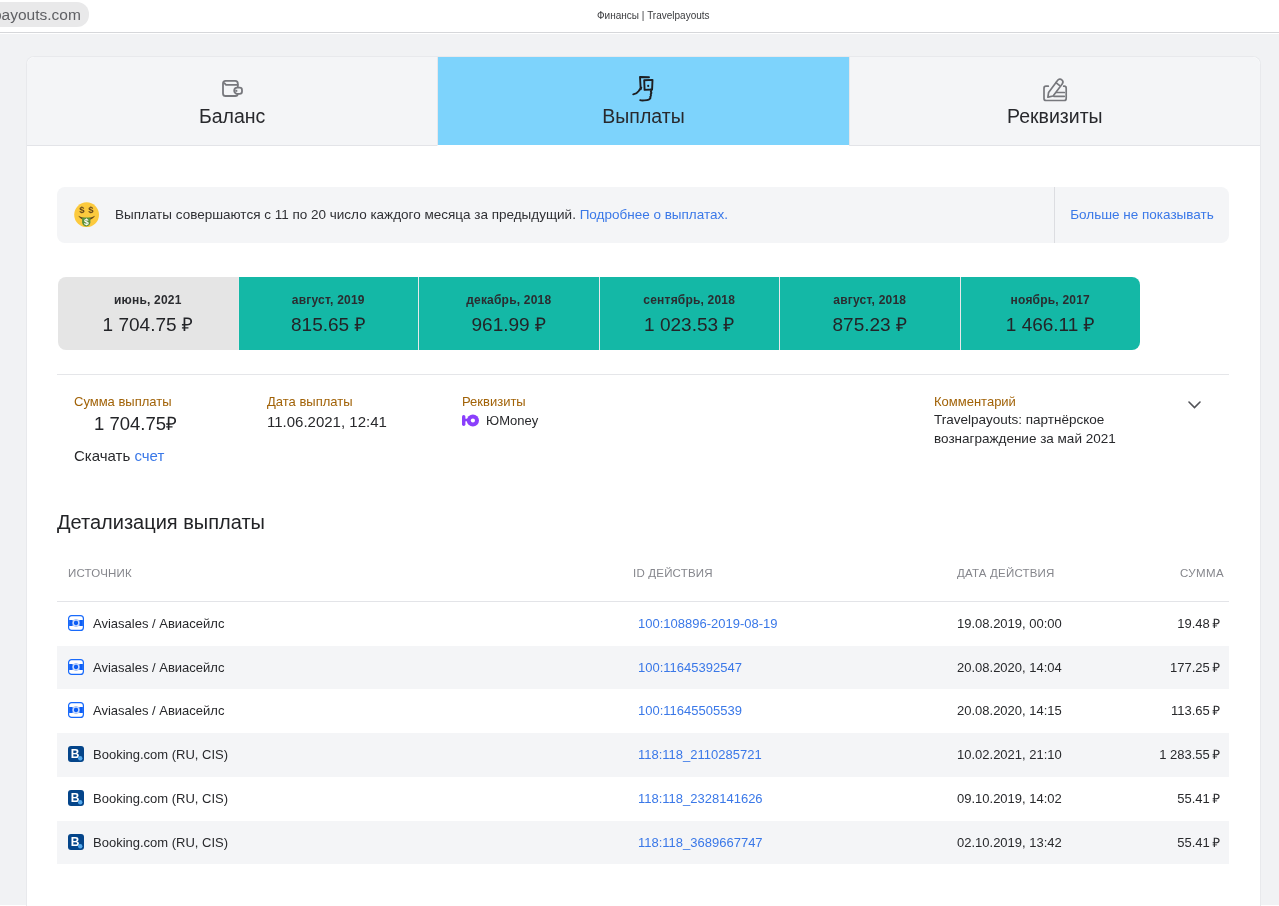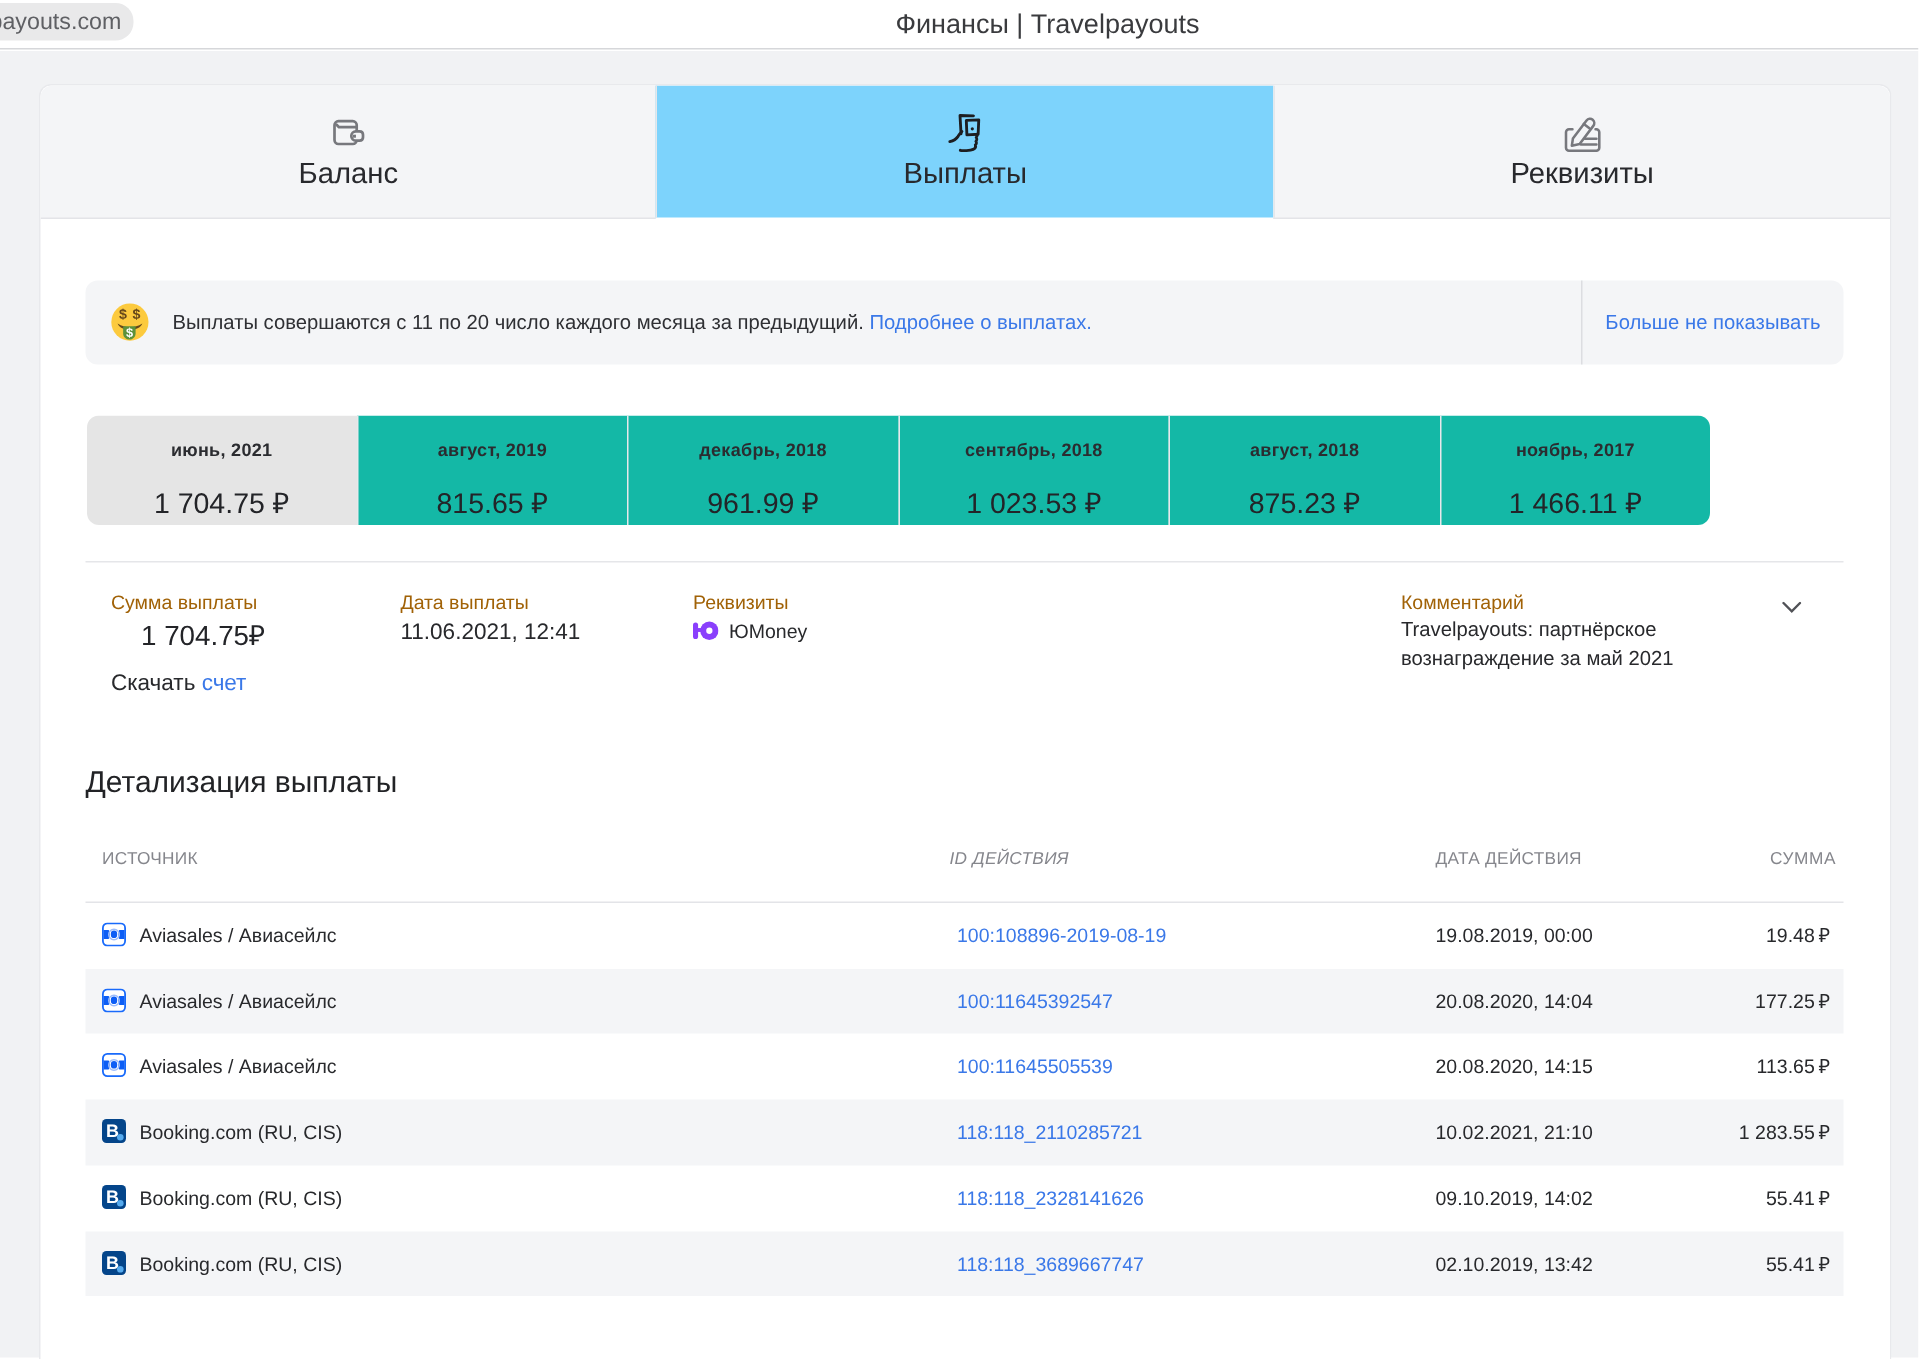--- a/index.html
+++ b/index.html
@@ -1,20 +1,20 @@
 <!DOCTYPE html>
 <html lang="ru"><head>
 <meta charset="utf-8">
 <title>Финансы | Travelpayouts</title>
 <style>
   * { margin:0; padding:0; box-sizing:border-box; }
   html,body { width:1279px; height:906px; }
   body { font-family:"Liberation Sans", sans-serif; background:#fff; position:relative; overflow:hidden; }
   .topbar { position:absolute; left:0; top:0; width:1279px; height:33px; background:#fff; border-bottom:1px solid #d6d7da; }
-  .title { position:absolute; left:597px; top:0; line-height:32px; font-size:18px; color:#3a3b3e; }
+  .title { position:absolute; left:597px; top:0; line-height:32px; font-size:10px; color:#3a3b3e; }
   .pill { position:absolute; left:-40px; top:2px; width:129px; height:25px; background:#e9e9ea; border-radius:12px; }
   .pill span { position:absolute; left:33px; top:0; line-height:25px; font-size:15.5px; color:#5f6064; }
   .page { position:absolute; left:0; top:34px; width:1279px; height:871px; background:#f1f2f4; }
   .card { position:absolute; left:26px; top:56px; width:1235px; height:850px; background:#fff; border:1px solid #e8e9ec; border-bottom:none; border-radius:8px 8px 0 0; }
   
   .tabs { position:absolute; left:0; top:0; width:1233px; height:89px; display:flex; border-radius:8px 8px 0 0; overflow:hidden; }
   .tab { flex:1; background:#f4f5f7; border-bottom:1px solid #e3e4e8; text-align:center; padding-top:19px; }
   .tab + .tab { border-left:1px solid #e6e7ea; }
   .tab.active { background:#7dd3fc; border-bottom:1px solid #fff; }
   .tab .lbl { display:block; margin-top:3px; font-size:19.5px; color:#28292d; }
@@ -25,21 +25,21 @@
   .banner .btxt { position:absolute; left:58px; top:0; line-height:56px; font-size:13.5px; color:#2f3034; white-space:nowrap; }
   .banner .right { position:absolute; right:0; top:0; width:175px; height:56px; border-left:1px solid #dcdde1; text-align:center; }
   .blue { color:#3a78e8; text-decoration:none; }
   .banner .right span { line-height:56px; font-size:13.5px; }
   
   .pcards { position:absolute; left:31px; top:220px; width:1082px; height:73px; display:flex; border-radius:8px; overflow:hidden; }
   .pcard { flex:1; background:#14b8a6; text-align:center; padding-top:17px; }
   .pcard + .pcard { border-left:1px solid #e7e8eb; }
   .pcard.sel { background:#e5e5e5; }
   .pcard .mon { font-size:12px; line-height:13px; font-weight:bold; color:#2b2c30; letter-spacing:0.2px; }
-  .pcard .amt { margin-top:20px; font-size:19px; line-height:20px; font-weight:500; color:#232428; }
+  .pcard .amt { margin-top:8px; font-size:19px; line-height:20px; font-weight:500; color:#232428; }
   
   .hr { position:absolute; left:30px; top:317px; width:1172px; height:1px; background:#e5e6e9; }
   
   .dlabel { position:absolute; font-size:13px; color:#a16207; }
   .dval { position:absolute; font-size:15px; color:#28292c; } .dval13 { position:absolute; font-size:13px; color:#28292c; } .dval135 { position:absolute; font-size:13.5px; color:#28292c; }
   .bigval { position:absolute; font-size:18.5px; line-height:19px; font-weight:500; color:#232428;margin-left:20px; }
   
   .thead { position:absolute; font-size:11.5px; color:#85868c; letter-spacing:0.2px; }
   .theadline { position:absolute; left:30px; top:544px; width:1172px; height:1px; background:#e3e4e8; }
   .trow { position:absolute; left:30px; width:1172px; height:43.7px; line-height:43.7px; font-size:13px; color:#28292c; }
@@ -151,21 +151,21 @@
 
     <div class="dlabel" style="left:907px; top:337px;">Комментарий</div>
     <div class="dval135" style="left:907px; top:354px; line-height:18.6px;">Travelpayouts: партнёрское<br>вознаграждение за май 2021</div>
     <svg style="position:absolute; left:1161px; top:344px;" width="13" height="8" viewBox="0 0 13 8" fill="none" stroke="#515257" stroke-width="1.6" stroke-linecap="round">
       <path d="M1 1 L6.5 6.5 L12 1"></path>
     </svg>
 
     <div style="position:absolute; left:30px; top:454px; font-size:20px; font-weight:500; color:#222326;">Детализация выплаты</div>
 
     <div class="thead" style="left:41px; top:510px;">ИСТОЧНИК</div>
-    <div class="thead" style="left:606px; top:510px;font-style:italic;">ID ДЕЙСТВИЯ</div>
+    <div class="thead" style="left:606px; top:510px;">ID ДЕЙСТВИЯ</div>
     <div class="thead" style="left:930px; top:510px;">ДАТА ДЕЙСТВИЯ</div>
     <div class="thead" style="right:36px; top:510px; letter-spacing:0.4px;">СУММА</div>
     <div class="theadline"></div>
 
     <div class="trow" style="top:545px;">
       <svg class="ricon" width="16" height="16" viewBox="0 0 16 16">
         <rect x="0.6" y="0.6" width="14.8" height="14.8" rx="3" fill="#fff" stroke="#186afb" stroke-width="1.2"></rect>
         <path d="M1.1 5 H4.4 C5.4 5.8 5.4 10.2 4.4 11 H1.1 Z" fill="#0d5ef5"></path>
         <path d="M14.9 5 H11.6 C10.6 5.8 10.6 10.2 11.6 11 H14.9 Z" fill="#0d5ef5"></path>
         <circle cx="8" cy="8" r="3.5" fill="none" stroke="#9dbdfb" stroke-width="1"></circle>

